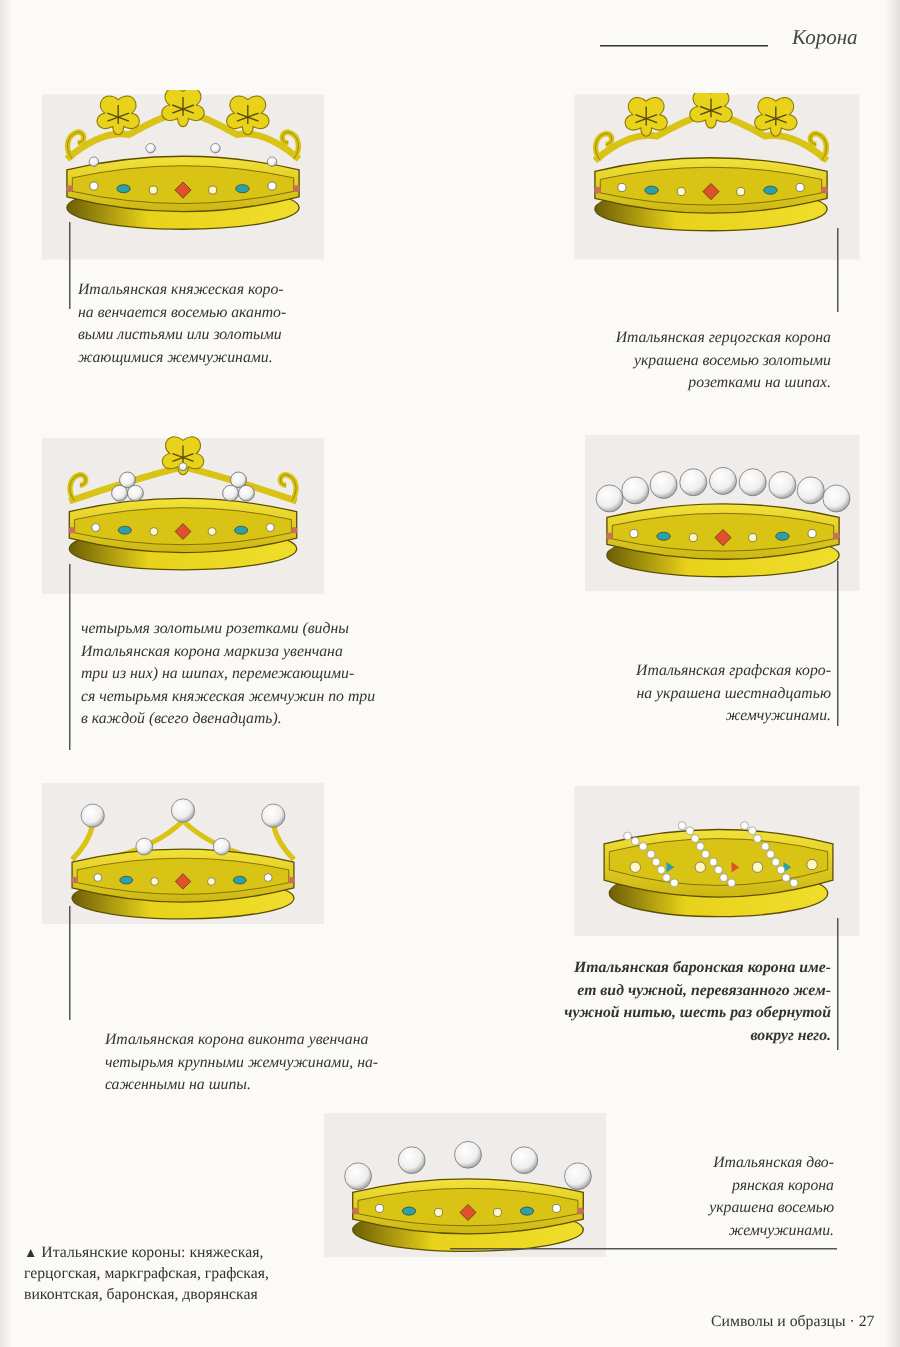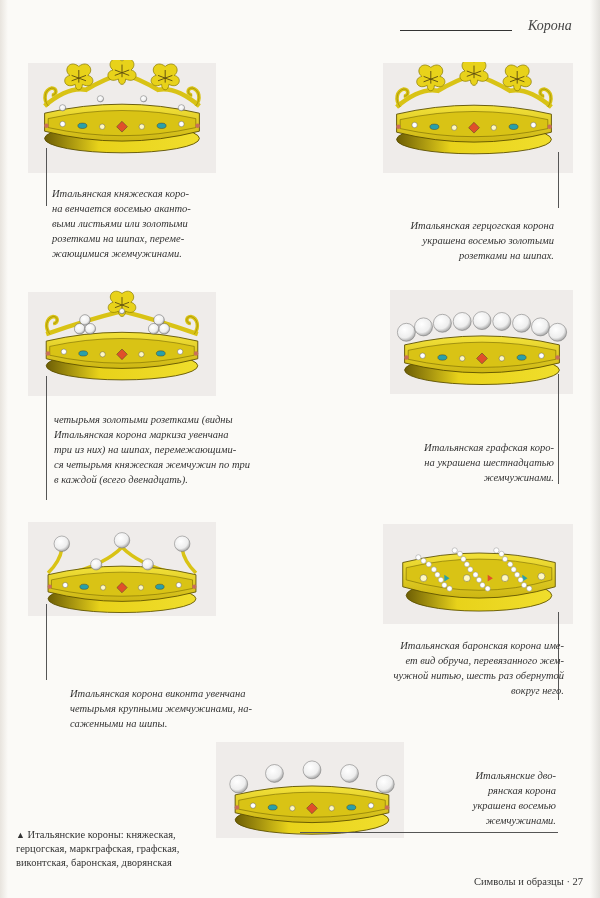--- a/index.html
+++ b/index.html
@@ -112,21 +112,20 @@
   <circle cx="34" cy="52" r="3.5" fill="url(#pearl)" stroke="#666" stroke-width="0.5"></circle>
   <circle cx="76" cy="42" r="3.5" fill="url(#pearl)" stroke="#666" stroke-width="0.5"></circle>
   <circle cx="124" cy="42" r="3.5" fill="url(#pearl)" stroke="#666" stroke-width="0.5"></circle>
   <circle cx="166" cy="52" r="3.5" fill="url(#pearl)" stroke="#666" stroke-width="0.5"></circle>
 </svg>
 <div class="vrule" style="left:46px; top:148px; height:58px;"></div>
 <div class="caption" style="left:52px; top:186px; width:180px;">
   <div>Итальянская княжеская коро-</div>
   <div>на венчается восемью аканто-</div>
   <div>выми листьями или золотыми</div>
-  <div>розетками на шипах, переме-</div>
   <div>жающимися жемчужинами.</div>
 </div>
 
 <div class="plate" style="left:383px; top:63px; width:190px; height:110px;"></div>
 <svg style="left:384px; top:62px;" width="180" height="108" viewBox="0 0 200 120">
   <path d="M14 50 Q40 28 60 32 Q80 20 100 14 Q120 20 140 32 Q160 28 186 50" fill="none" stroke="#d9c315" stroke-width="5"></path>
   <use href="#band" y="8"></use>
   <use href="#leaf" x="52" y="20"></use>
   <use href="#leaf" x="100" y="14"></use>
   <use href="#leaf" x="148" y="20"></use>
@@ -242,38 +241,38 @@
       <circle cx="130" cy="22" r="3"></circle>
       <circle cx="136" cy="28" r="3"></circle>
       <circle cx="140" cy="34" r="3"></circle>
       <circle cx="144" cy="40" r="3"></circle>
       <circle cx="148" cy="46" r="3"></circle>
       <circle cx="152" cy="52" r="3"></circle>
       <circle cx="158" cy="56" r="3"></circle>
   </g>
 </svg>
 <div class="vrule" style="left:558px; top:612px; height:88px;"></div>
-<div class="caption right" style="left:340px; top:638px; width:224px;">
+<div class="caption right" style="left:330px; top:638px; width:224px;font-weight:bold;">
   <div>Итальянская баронская корона име-</div>
-  <div>ет вид обруча, перевязанного жем-</div>
+  <div>ет вид чужной, перевязанного жем-</div>
   <div>чужной нитью, шесть раз обернутой</div>
   <div>вокруг него.</div>
 </div>
 
 <div class="plate" style="left:216px; top:742px; width:188px; height:96px;"></div>
 <svg style="left:222px; top:752px;" width="180" height="84" viewBox="0 0 200 94">
   <use href="#band" y="-2"></use>
   <circle cx="18" cy="36" r="10" fill="url(#pearl)" stroke="#777" stroke-width="0.6"></circle>
   <circle cx="58" cy="24" r="10" fill="url(#pearl)" stroke="#777" stroke-width="0.6"></circle>
   <circle cx="100" cy="20" r="10" fill="url(#pearl)" stroke="#777" stroke-width="0.6"></circle>
   <circle cx="142" cy="24" r="10" fill="url(#pearl)" stroke="#777" stroke-width="0.6"></circle>
   <circle cx="182" cy="36" r="10" fill="url(#pearl)" stroke="#777" stroke-width="0.6"></circle>
 </svg>
 <div class="caption right" style="left:430px; top:768px; width:126px;">
-  <div>Итальянские дво-</div>
+  <div>Итальянская дво-</div>
   <div>рянская корона</div>
   <div>украшена восемью</div>
   <div>жемчужинами.</div>
 </div>
 <div class="hrule" style="left:300px; top:832px; width:258px;"></div>
 
 <div class="bottom-caption">
   <div><span class="tri">▲</span> <span>Итальянские короны: княжеская,</span></div>
   <div>герцогская, маркграфская, графская,</div>
   <div>виконтская, баронская, дворянская</div>

